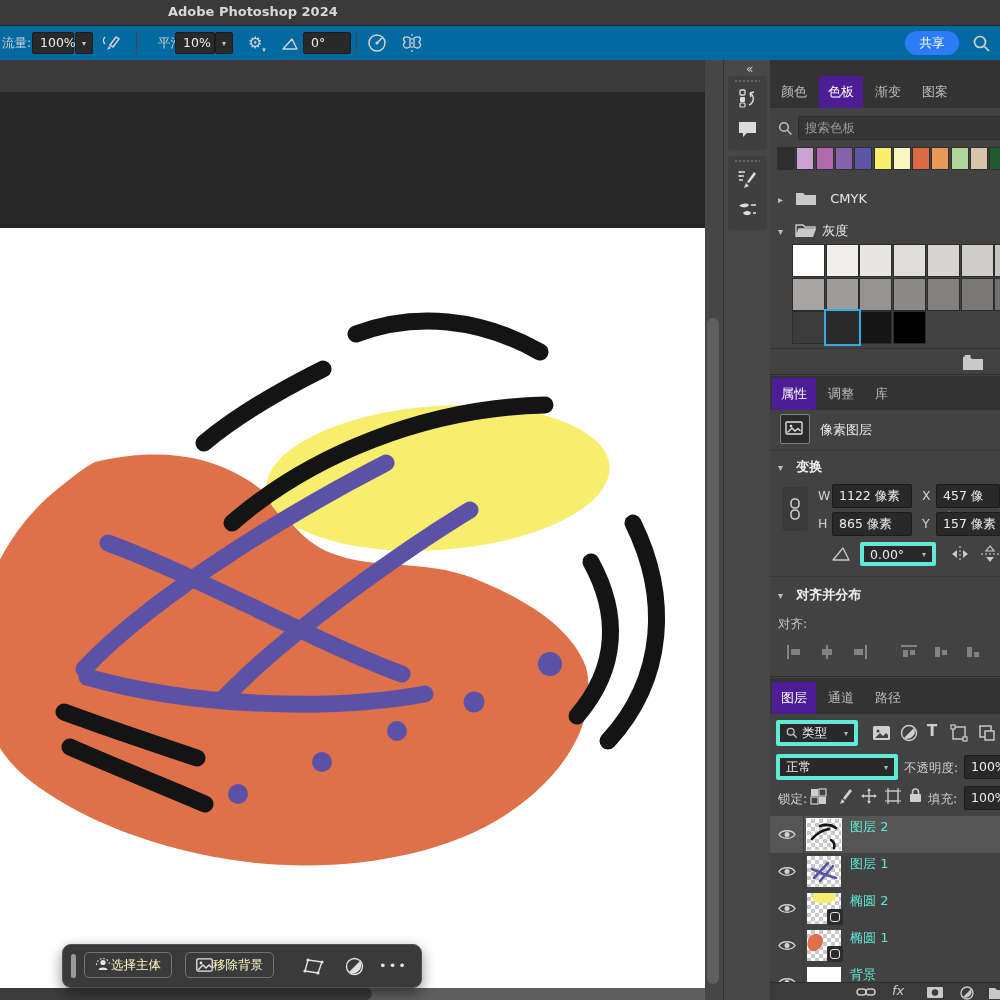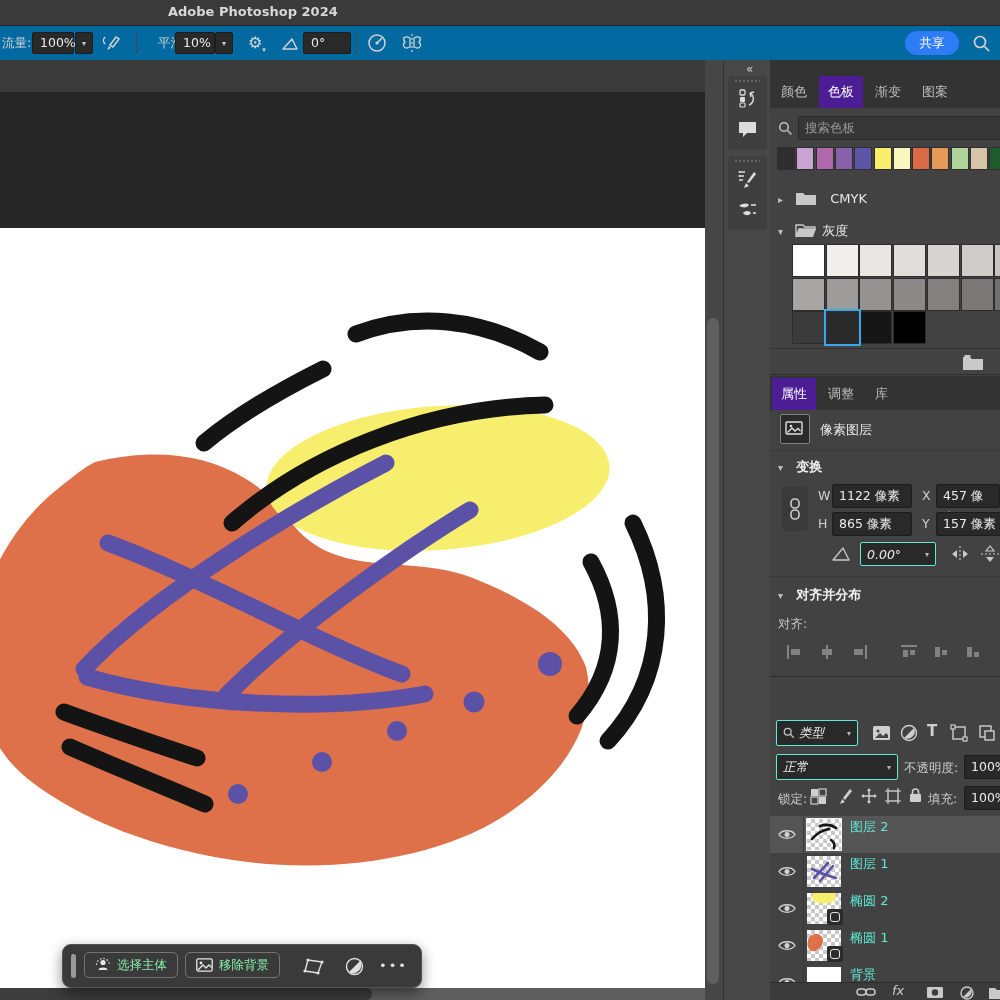--- a/index.html
+++ b/index.html
@@ -24,43 +24,43 @@
   #pasteboard{left:0;top:92px;width:705px;height:136px;background:#262626;}
   #canvas-white{left:0;top:228px;width:705px;height:760px;background:var(--canvas);}
   #right-gutter{left:705px;top:60px;width:18px;height:940px;background:#464646;}
   #vscroll{left:707px;top:318px;width:12px;height:666px;background:#5f5f5f;border-radius:6px;}
   #hscroll-zone{left:0;top:988px;width:705px;height:12px;background:#5e5e5e;}
   #hscroll{left:0;top:0;width:372px;height:12px;background:#3c3c3c;border-radius:0 6px 6px 0;}
   
   #taskbar{left:62px;top:944px;width:358px;height:42px;background:#3a3a3a;border:1px solid #525252;
     border-radius:9px;box-shadow:0 5px 14px rgba(0,0,0,.45);}
   #tb-handle{left:8px;top:9px;width:5px;height:24px;background:#9a9a9a;border-radius:3px;}
-  .tb-btn{top:7px;height:26px;border:1px solid #757575;border-radius:5px;color:#86efac;
-    font-size:12.5px;display:flex;align-items:center;gap:6px;padding:0 10px;box-sizing:border-box;}
+  .tb-btn{top:7px;height:26px;border:1px solid #757575;border-radius:5px;color:#fef9c3;
+    font-size:12.5px;display:flex;align-items:center;padding:0 10px;box-sizing:border-box;}
   .tb-ic{top:12px;}
   #tb-more{color:#e0e0e0;font-size:13px;letter-spacing:2px;}
   
   #dock{left:723px;top:60px;width:47px;height:940px;background:#474747;border-left:1px solid #333;}
   #dock-collapse{left:22px;top:2px;color:#cfcfcf;font-size:12px;}
   .dock-group{left:4px;width:39px;background:#3f3f3f;border-radius:4px;}
   .grip{left:7px;width:25px;height:2px;background:repeating-linear-gradient(90deg,#646464 0 2px,transparent 2px 4px);}
   .dock-ic{left:9px;width:21px;height:21px;}
   
   #panel{left:770px;top:60px;width:230px;height:940px;background:#424242;overflow:hidden;}
   .tabbar{left:0;width:230px;background:#333333;}
   .tabs-row{position:absolute;left:2px;bottom:0;display:flex;gap:3px;}
   .tab{height:32px;line-height:32px;padding:0 9px;font-size:13px;color:#bdbdbd;}
   .tab.active{background:#4c1d95;color:#ffffff;}
   .hline{left:0;width:230px;height:1px;background:#2e2e2e;}
   .seclabel{font-size:13px;color:#e8e8e8;}
   .bold{font-weight:bold;color:#f2f2f2;}
   .chev{color:#bdbdbd;font-size:10px;}
   .dim{color:#c9c9c9;font-size:12.5px;}
-  .combo{background:#292929;border:1px solid #5eead4;border-radius:2px;color:#ececec;
-    font-size:12.5px;display:flex;align-items:center;box-sizing:border-box;padding:0 6px;font-style:italic;}
+  .combo{background:#292929;border:4px solid #5eead4;border-radius:2px;color:#ececec;
+    font-size:12.5px;display:flex;align-items:center;box-sizing:border-box;padding:0 6px;}
   .combo .sp{flex:1;}
   .car{color:#b5b5b5;font-size:8px;}
   .valbox{background:#292929;border:1px solid #1c1c1c;border-radius:2px;color:#ececec;
     font-size:12.5px;line-height:22px;padding:0 6px;box-sizing:border-box;height:24px;}
   
   #search-box{display:flex;align-items:center;gap:5px;}
   #swatch-search{background:#363636;border:1px solid #2a2a2a;border-radius:2px;color:#e0e0e0;
     font-size:12.5px;height:24px;width:204px;padding:0 6px;outline:none;box-sizing:border-box;}
   #swatch-search::placeholder{color:#9b9b9b;}
   .sw{position:absolute;width:18px;height:23px;border:1px solid #2f2f2f;box-sizing:border-box;}
@@ -392,20 +392,27 @@
   <svg class="alico" style="left:162px;top:584px" viewBox="0 0 18 16">
     <rect x="3" y="3" width="5" height="10" fill="#aaa"></rect>
       <rect x="10" y="6" width="5" height="5" fill="#aaa"></rect>
     </svg>
   <svg class="alico" style="left:194px;top:584px" viewBox="0 0 18 16">
     <rect x="3" y="3" width="5" height="10" fill="#aaa"></rect>
       <rect x="10" y="8" width="5" height="5" fill="#aaa"></rect>
     </svg>
   <div class="abs hline" style="top:616px"></div>
 
+  <div class="abs tabbar" style="top:618px;height:36px">
+    <div class="tabs-row">
+        <div class="tab active">图层</div>
+        <div class="tab">通道</div>
+        <div class="tab">路径</div>
+      </div>
+  </div>
   <div class="abs combo" style="left:6px;top:660px;width:82px;height:26px">
     <svg width="12" height="12" viewBox="0 0 14 14" style="margin-right:4px">
       <circle cx="5.5" cy="5.5" r="4" fill="none" stroke="#c2c2c2" stroke-width="1.5"></circle>
       <path d="M8.8 8.8 L12.5 12.5" stroke="#c2c2c2" stroke-width="1.5"></path>
     </svg>
     <span>类型</span>
     <span class="sp"></span>
       <span class="car">▾</span>
   </div>
   <svg class="abs" style="left:102px;top:665px" width="19" height="16" viewBox="0 0 19 16">

